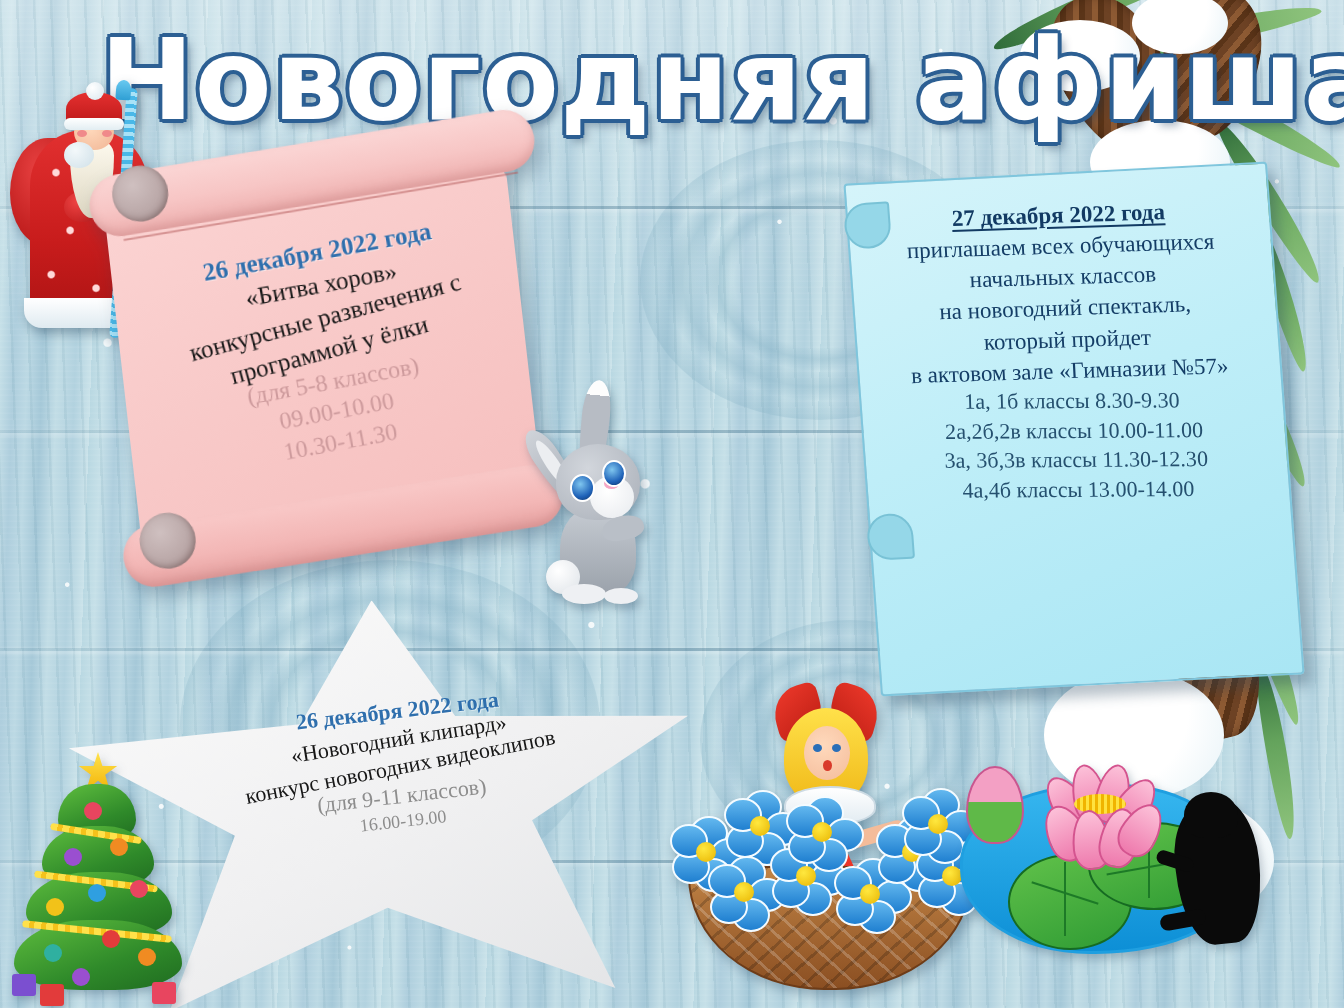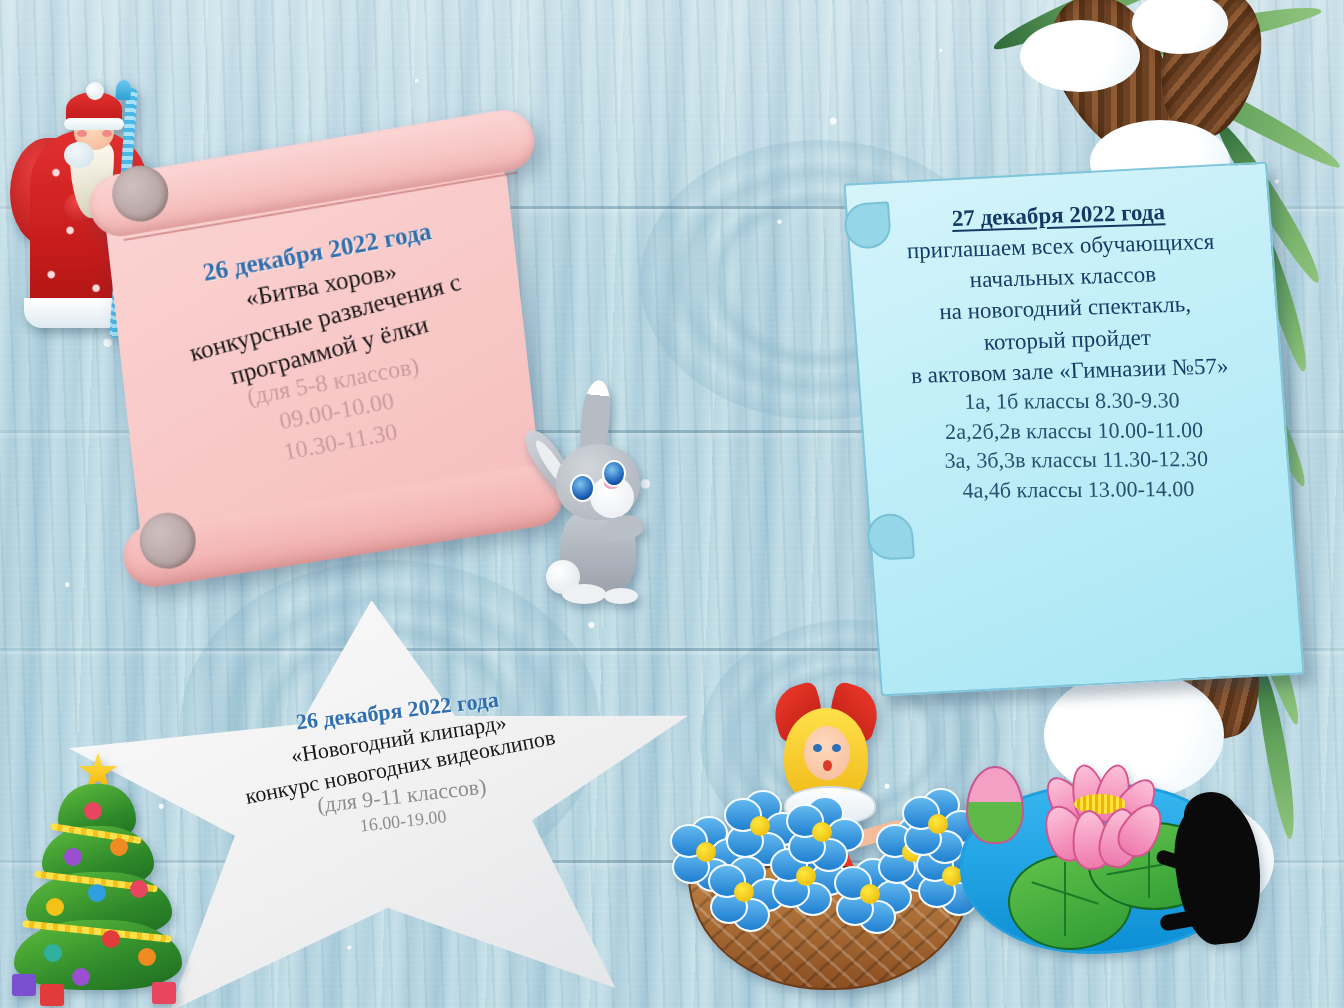--- a/index.html
+++ b/index.html
@@ -426,20 +426,21 @@
     <div class="snow-clump" style="left:208px;top:12px;width:96px;height:62px;"></div>
     <div class="snow-clump" style="left:166px;top:140px;width:140px;height:84px;"></div>
     <div class="snow-clump" style="left:60px;top:220px;width:170px;height:120px;"></div>
     <div class="snow-clump" style="left:150px;top:330px;width:150px;height:110px;"></div>
     <div class="snow-clump" style="left:96px;top:430px;width:160px;height:120px;"></div>
     <div class="snow-clump" style="left:180px;top:560px;width:140px;height:100px;"></div>
     <div class="snow-clump" style="left:120px;top:690px;width:180px;height:130px;"></div>
     <div class="snow-clump" style="left:190px;top:820px;width:160px;height:120px;"></div>
   </div>
 
+  <div id="title">Новогодняя афиша</div>
 
   <div id="santa">
     <div class="s-sack"></div>
     <div class="s-coat"></div>
     <div class="s-coat-dots"></div>
     <div class="s-hem"></div>
     <div class="s-mittL"></div>
     <div class="s-beard"></div>
     <div class="s-face"></div>
     <div class="s-cheekL"></div>

